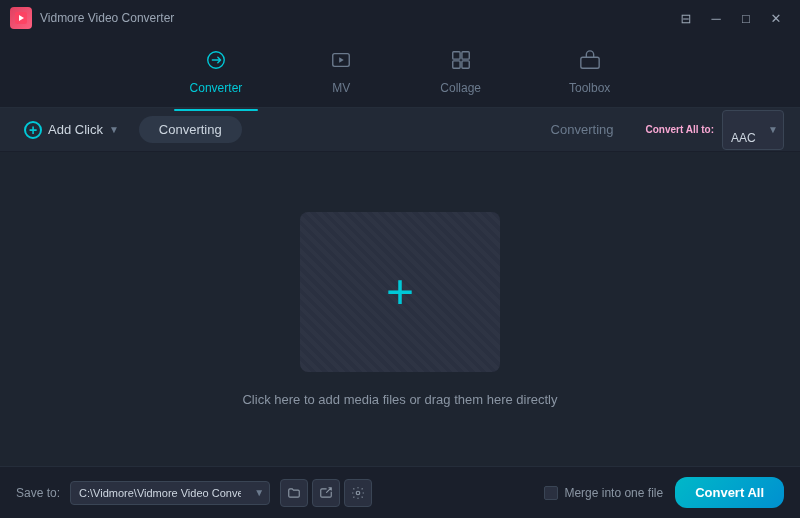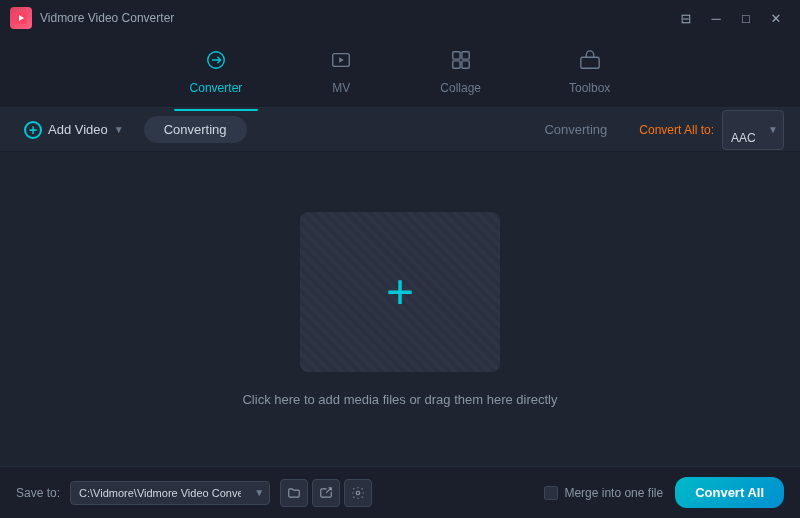--- a/index.html
+++ b/index.html
@@ -164,22 +164,23 @@
     .tab-btn.active {
       background: #2e3848;
       color: #cdd6e0;
     }
     .toolbar-right {
       display: flex;
       align-items: center;
       gap: 8px;
     }
     .convert-all-label {
-      font-size: 12px;
-      color: #f97316;
+      font-size: 10px;
+      color: #f9a8d4;
+      font-weight: bold;
     }
     .format-select {
       background: #2a3040;
       border: 1px solid #3a4555;
       border-radius: 4px;
       color: #cdd6e0;
       font-size: 12px;
       padding: 20px 24px 4px 8px;
       cursor: pointer;
       appearance: none;
@@ -411,21 +412,21 @@
         <path d="M8 9V6a4 4 0 018 0v3" stroke-linecap="round"></path>
       </svg>
     </span>
     <span class="nav-label">Toolbox</span>
   </div>
 </div>
 
 <div class="toolbar">
   <button class="add-files-btn">
     <div class="add-files-icon">+</div>
-    <span>Add Video</span>
+    <span>Add Click</span>
     <span class="dropdown-arrow">▼</span>
   </button>
 
   <div class="toolbar-center">
     <button class="tab-btn active">Converting</button>
     <button class="tab-btn">Converting</button>
   </div>
 
   <div class="toolbar-right">
     <span class="convert-all-label">Convert All to:</span>

